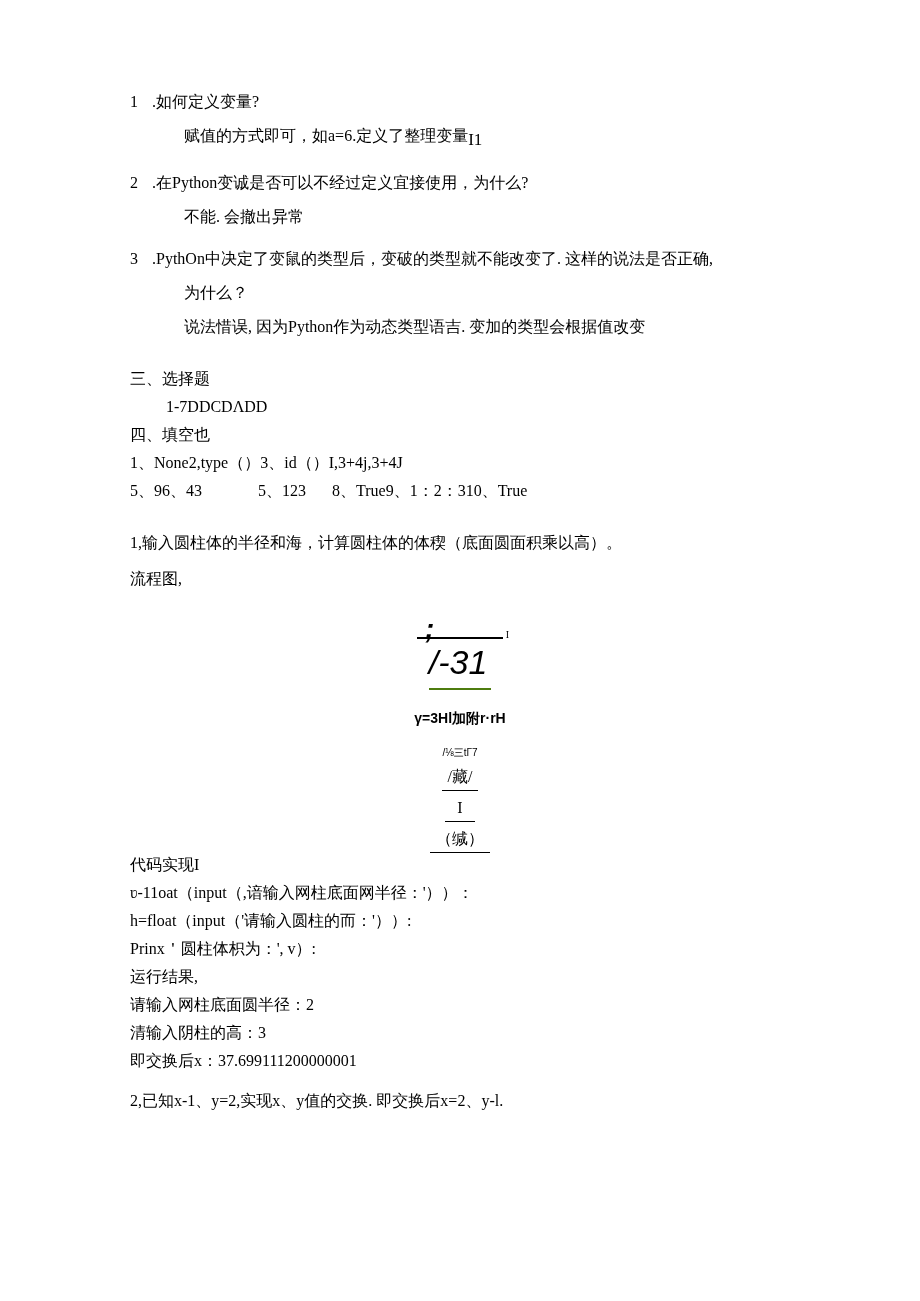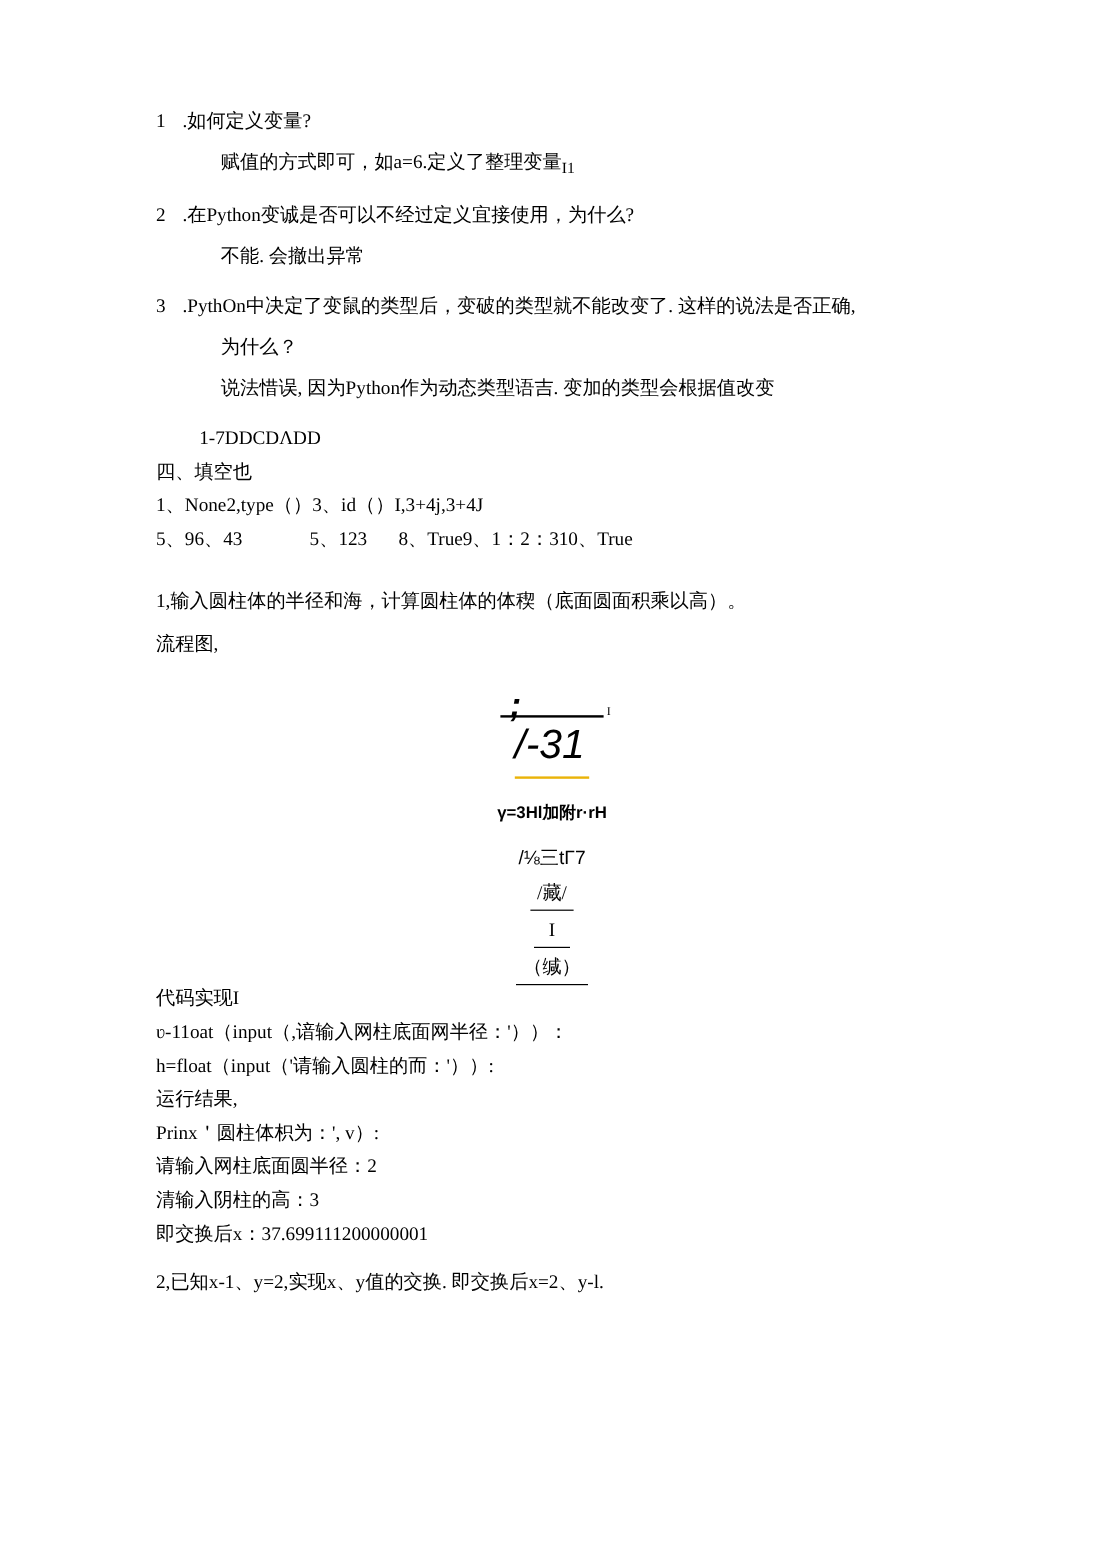--- a/index.html
+++ b/index.html
@@ -25,21 +25,21 @@
   .q-line {
     display: flex;
     align-items: baseline;
     margin-bottom: 10px;
   }
   .q-indent {
     margin-left: 54px;
     margin-bottom: 10px;
   }
   .sub-text {
-    font-size: 13px;
+    font-size: 17px;
     vertical-align: sub;
   }
   .section-head {
     margin-top: 28px;
     margin-bottom: 4px;
   }
   .fill-line {
     margin-bottom: 4px;
   }
   .fill-indent {
@@ -74,33 +74,33 @@
     font-family: "SimSun", serif;
   }
   .diag-line1 {
     border-top: 2px solid #000;
     width: 86px;
   }
   .diag-31 {
     font-size: 34px;
     font-style: italic;
     font-weight: 500;
-    border-bottom: 2px solid #eab308;
+    border-bottom: 2px solid #4d7c0f;
     display: inline-block;
     padding: 0 4px 0 0;
     margin-top: -2px;
   }
   .diag-formula {
     font-size: 14px;
     font-weight: bold;
     margin-top: 18px;
   }
   .diag-mid {
     margin-top: 16px;
-    font-size: 16px;
+    font-size: 10px;
   }
   .diag-box-text {
     display: inline-block;
     border-bottom: 1px solid #000;
     padding: 1px 6px;
     margin-top: 4px;
     font-family: "SimSun", serif;
   }
   .diag-i {
     display: inline-block;
@@ -143,20 +143,21 @@
 
   <div class="q-item">
     <div class="q-line">
       <span class="q-num">3</span>
       <span>.PythOn中决定了变鼠的类型后，变破的类型就不能改变了. 这样的说法是否正确,</span>
     </div>
     <div class="q-indent">为什么？</div>
     <div class="q-indent">说法惜误, 因为Python作为动态类型语吉. 变加的类型会根据值改变</div>
   </div>
 
+  <div class="section-head">三、选择题</div>
   <div class="fill-indent fill-line">1-7DDCDΛDD</div>
 
   <div class="fill-line">四、填空也</div>
   <div class="fill-line">1、None2,type（）3、id（）I,3+4j,3+4J</div>
   <div class="fill-line">
     <span>5、96、43</span>
     <span style="display:inline-block;width:48px"></span>
     <span>5、123</span>
     <span style="display:inline-block;width:18px"></span>
     <span>8、True9、1：2：310、True</span>
@@ -176,22 +177,22 @@
     <div class="diag-mid">/⅛三tΓ7</div>
     <div><span class="diag-box-text">/藏/</span></div>
     <div><span class="diag-i">I</span></div>
     <div><span class="diag-box-text">（缄）</span></div>
   </div>
 
   <div class="code-block">
     <div class="code-line">代码实现I</div>
     <div class="code-line">ʋ-11oat（input（,谙输入网柱底面网半径：'））：</div>
     <div class="code-line">h=float（input（'请输入圆柱的而：'））:</div>
+    <div class="code-line">Prinx＇圆柱体枳为：',  v）:</div>
     <div class="code-line">运行结果,</div>
-    <div class="code-line">Prinx＇圆柱体枳为：',  v）:</div>
     <div class="code-line">请输入网柱底面圆半径：2</div>
     <div class="code-line">清输入阴柱的高：3</div>
     <div class="code-line">即交换后x：37.699111200000001</div>
   </div>
 
   <div class="final">2,已知x-1、y=2,实现x、y值的交换. 即交换后x=2、y-l.</div>
 
 </div>
 
 </body></html>

